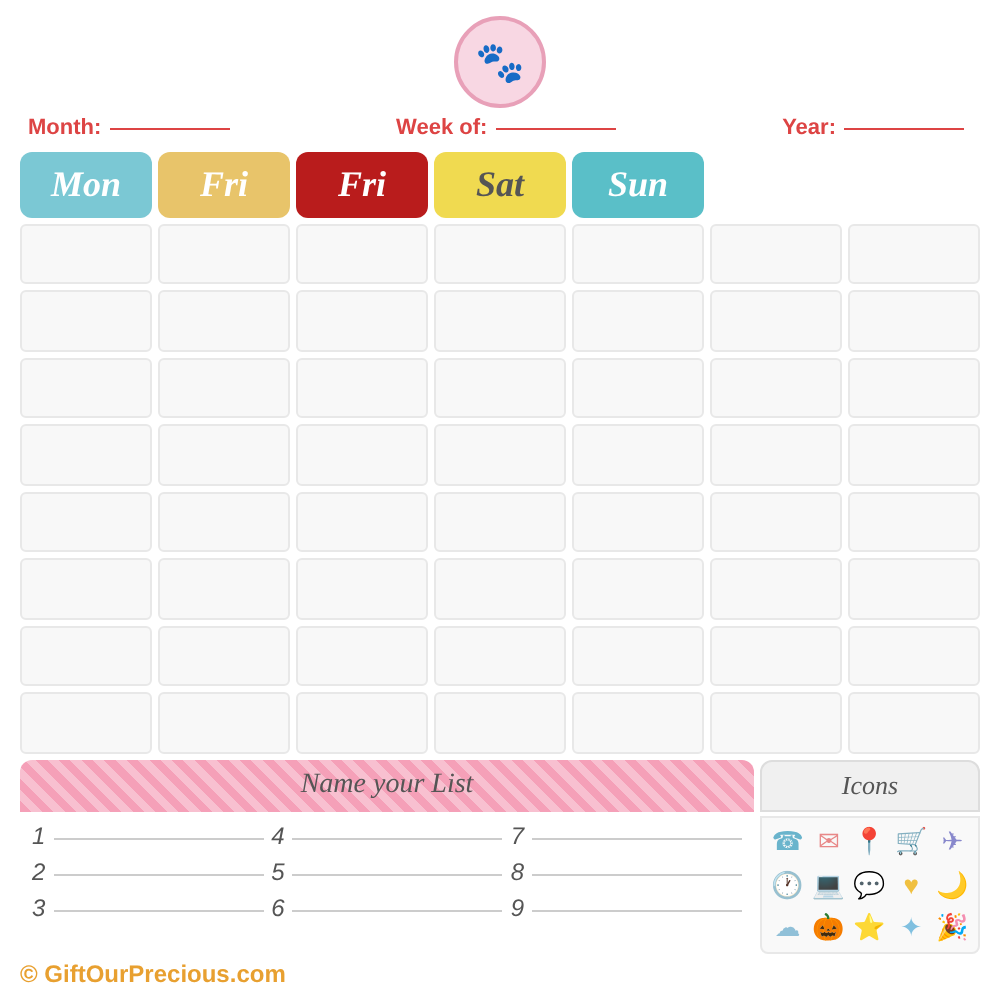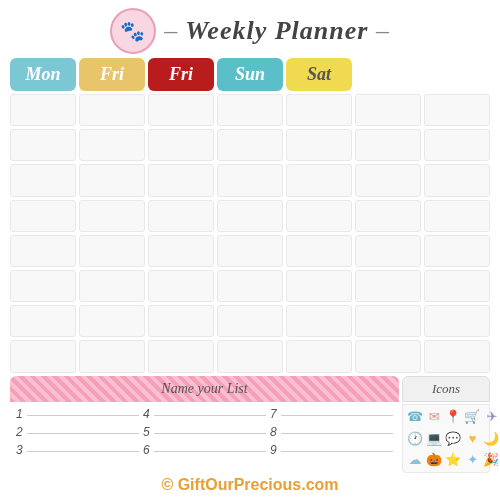--- a/index.html
+++ b/index.html
@@ -165,21 +165,21 @@
       color: #555;
     }
     .list-line {
       flex: 1;
       border-bottom: 1px solid #ccc;
       height: 1px;
       margin-top: 3px;
     }
     
     .icons-section {
-      width: 88px;
+      width: 110px;
       flex-shrink: 0;
     }
     .icons-header {
       background: #f0f0f0;
       border: 1px solid #ddd;
       border-radius: 6px 6px 0 0;
       text-align: center;
       padding: 4px 0;
       font-size: 13px;
       font-family: 'Georgia', serif;
@@ -196,48 +196,52 @@
       border: 1px solid #e8e8e8;
       border-radius: 0 0 4px 4px;
     }
     .icon-item {
       text-align: center;
       font-size: 13px;
       line-height: 1.4;
     }
     
     .footer {
-      text-align: center;
-      font-size: 16px;
+      font-size: 12px;
       color: #e8a030;
       margin-top: 3px;
     }
     .footer span { font-weight: bold; }
   </style>
 </head>
 <body>
 
 <div class="page">
 
   <div class="header">
     <div class="logo">🐾</div>
-    <div class="title">
-      <span class="title-dash">–</span>
-      <em>Weekly Planner</em>
-      <span class="title-dash"> –</span>
-    </div>
   </div>
 
+  <div class="meta-row">
+    <span class="meta-label">Month:</span>
+    <span class="meta-line"></span>
+    <span class="meta-spacer"></span>
+    <span class="meta-label">Week of:</span>
+    <span class="meta-line"></span>
+    <span class="meta-spacer"></span>
+    <span class="meta-label">Year:</span>
+    <span class="meta-line"></span>
+  </div>
 
   <div class="days-header" id="days-header">
       <div class="day-cell day-mon">Mon</div>
       <div class="day-cell day-wed">Fri</div>
       <div class="day-cell day-fri">Fri</div>
+      <div class="day-cell day-sat">Sat</div>
       <div class="day-cell day-sun">Sun</div>
-      <div class="day-cell day-sat">Sat</div>
     </div>
 
   <div class="grid-rows" id="grid-rows">
       <div class="col-rows">
         <div class="row-cell"></div>
         <div class="row-cell"></div>
         <div class="row-cell"></div>
         <div class="row-cell"></div>
         <div class="row-cell"></div>
         <div class="row-cell"></div>

